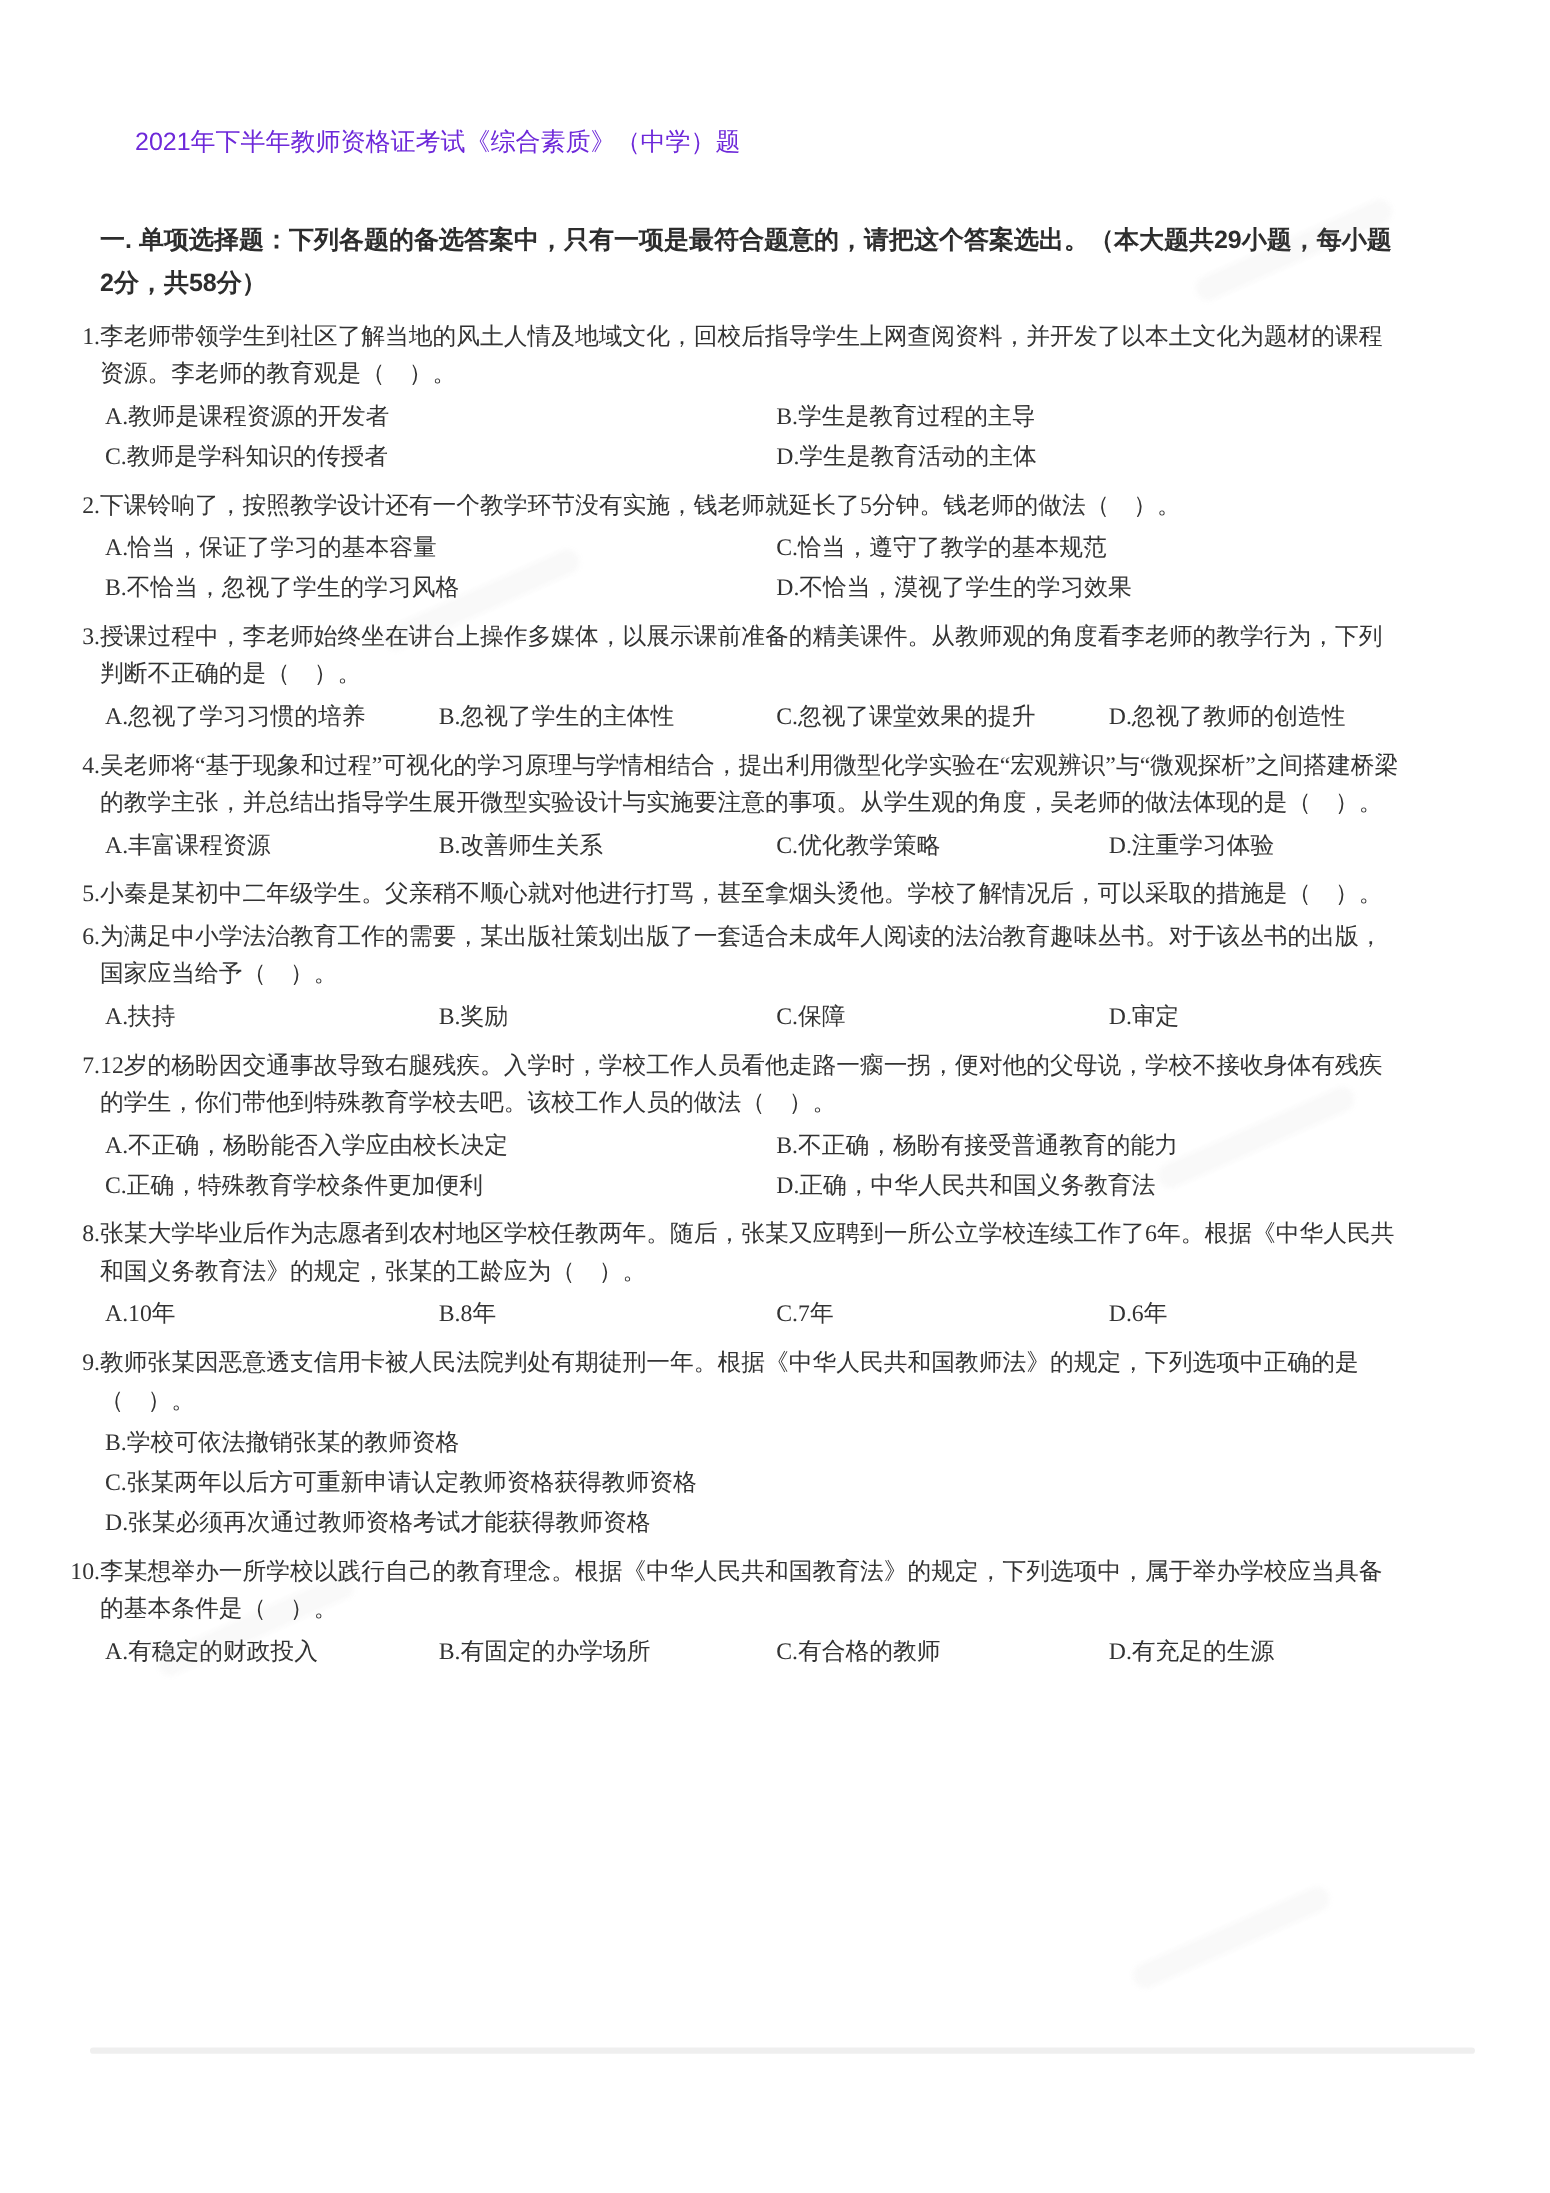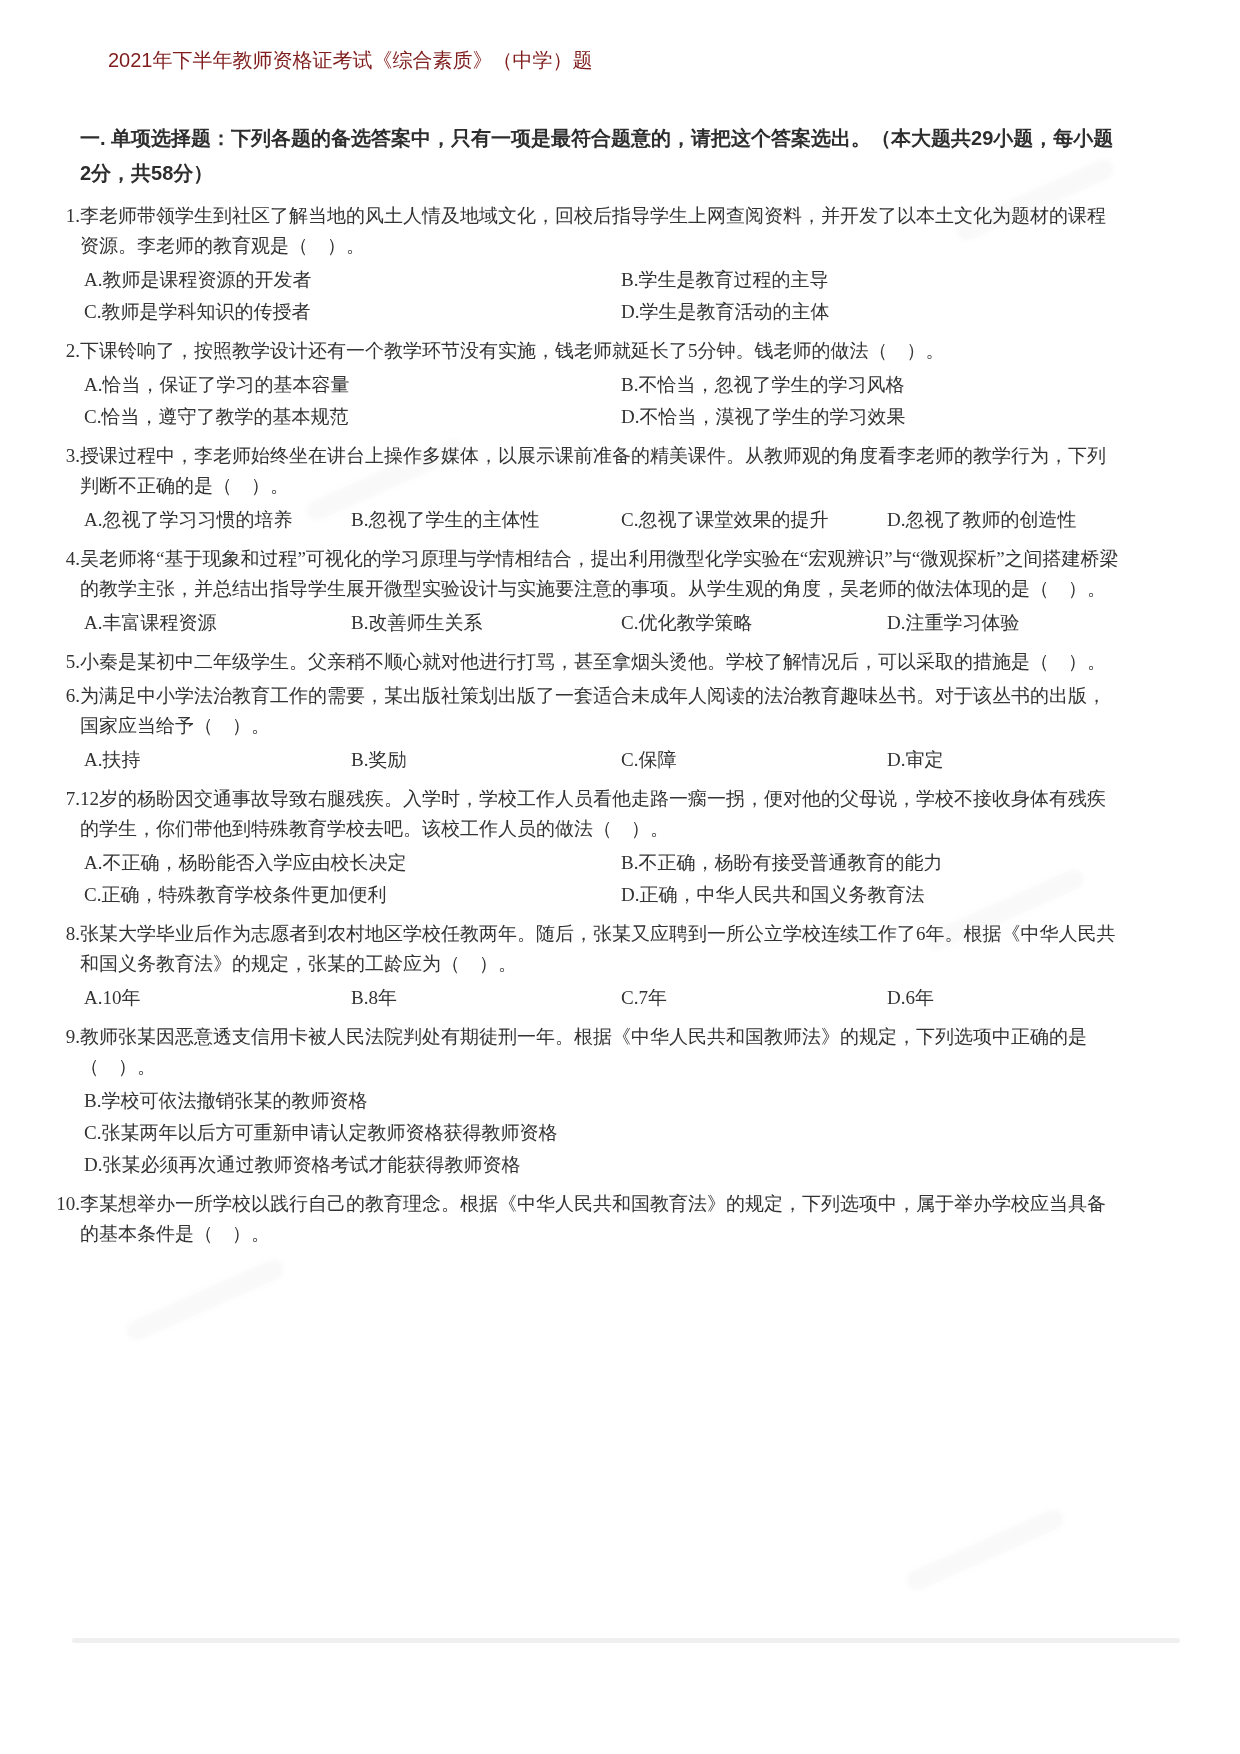--- a/index.html
+++ b/index.html
@@ -10,25 +10,25 @@
     position: relative;
     overflow: hidden;
     font-family: "Liberation Serif", "DejaVu Serif", serif;
     color: #333333;
     font-size: 19px;
     line-height: 30px;
   }
   .page { position: absolute; inset: 0; }
 
   .doc-title {
-    margin: 47px 0 0 108px;
+    margin: 101px 0 0 108px;
     font-family: "Liberation Sans", "DejaVu Sans", sans-serif;
     font-size: 20px;
     line-height: 26px;
-    color: #7f1d1d;
+    color: #6d28d9;
     font-weight: 400;
   }
 
   .section-header {
     margin: 48px 60px 10px 80px;
     width: 1044px;
     font-family: "Liberation Sans", "DejaVu Sans", sans-serif;
     font-size: 20px;
     line-height: 35px;
     font-weight: 700;
@@ -114,22 +114,22 @@
           <div class="option">A.教师是课程资源的开发者</div>
           <div class="option">B.学生是教育过程的主导</div>
           <div class="option">C.教师是学科知识的传授者</div>
           <div class="option">D.学生是教育活动的主体</div>
         </div>
       </div>
       <div class="question">
         <div class="q-text"><span class="q-num">2.</span><span class="q-body">下课铃响了，按照教学设计还有一个教学环节没有实施，钱老师就延长了5分钟。钱老师的做法（　）。</span></div>
         <div class="options cols-2">
           <div class="option">A.恰当，保证了学习的基本容量</div>
+          <div class="option">C.恰当，遵守了教学的基本规范</div>
           <div class="option">B.不恰当，忽视了学生的学习风格</div>
-          <div class="option">C.恰当，遵守了教学的基本规范</div>
           <div class="option">D.不恰当，漠视了学生的学习效果</div>
         </div>
       </div>
       <div class="question">
         <div class="q-text"><span class="q-num">3.</span><span class="q-body">授课过程中，李老师始终坐在讲台上操作多媒体，以展示课前准备的精美课件。从教师观的角度看李老师的教学行为，下列判断不正确的是（　）。</span></div>
         <div class="options cols-4">
           <div class="option">A.忽视了学习习惯的培养</div>
           <div class="option">B.忽视了学生的主体性</div>
           <div class="option">C.忽视了课堂效果的提升</div>
           <div class="option">D.忽视了教师的创造性</div>
@@ -177,18 +177,24 @@
       <div class="question">
         <div class="q-text"><span class="q-num">9.</span><span class="q-body">教师张某因恶意透支信用卡被人民法院判处有期徒刑一年。根据《中华人民共和国教师法》的规定，下列选项中正确的是（　）。</span></div>
         <div class="options cols-1">
           <div class="option">B.学校可依法撤销张某的教师资格</div>
           <div class="option">C.张某两年以后方可重新申请认定教师资格获得教师资格</div>
           <div class="option">D.张某必须再次通过教师资格考试才能获得教师资格</div>
         </div>
       </div>
       <div class="question">
         <div class="q-text"><span class="q-num">10.</span><span class="q-body">李某想举办一所学校以践行自己的教育理念。根据《中华人民共和国教育法》的规定，下列选项中，属于举办学校应当具备的基本条件是（　）。</span></div>
+        <div class="options cols-4">
+          <div class="option">A.有稳定的财政投入</div>
+          <div class="option">B.有固定的办学场所</div>
+          <div class="option">C.有合格的教师</div>
+          <div class="option">D.有充足的生源</div>
+        </div>
       </div>
     </div>
 
   <div class="divider"></div>
 
 </div>
 
 </body></html>

